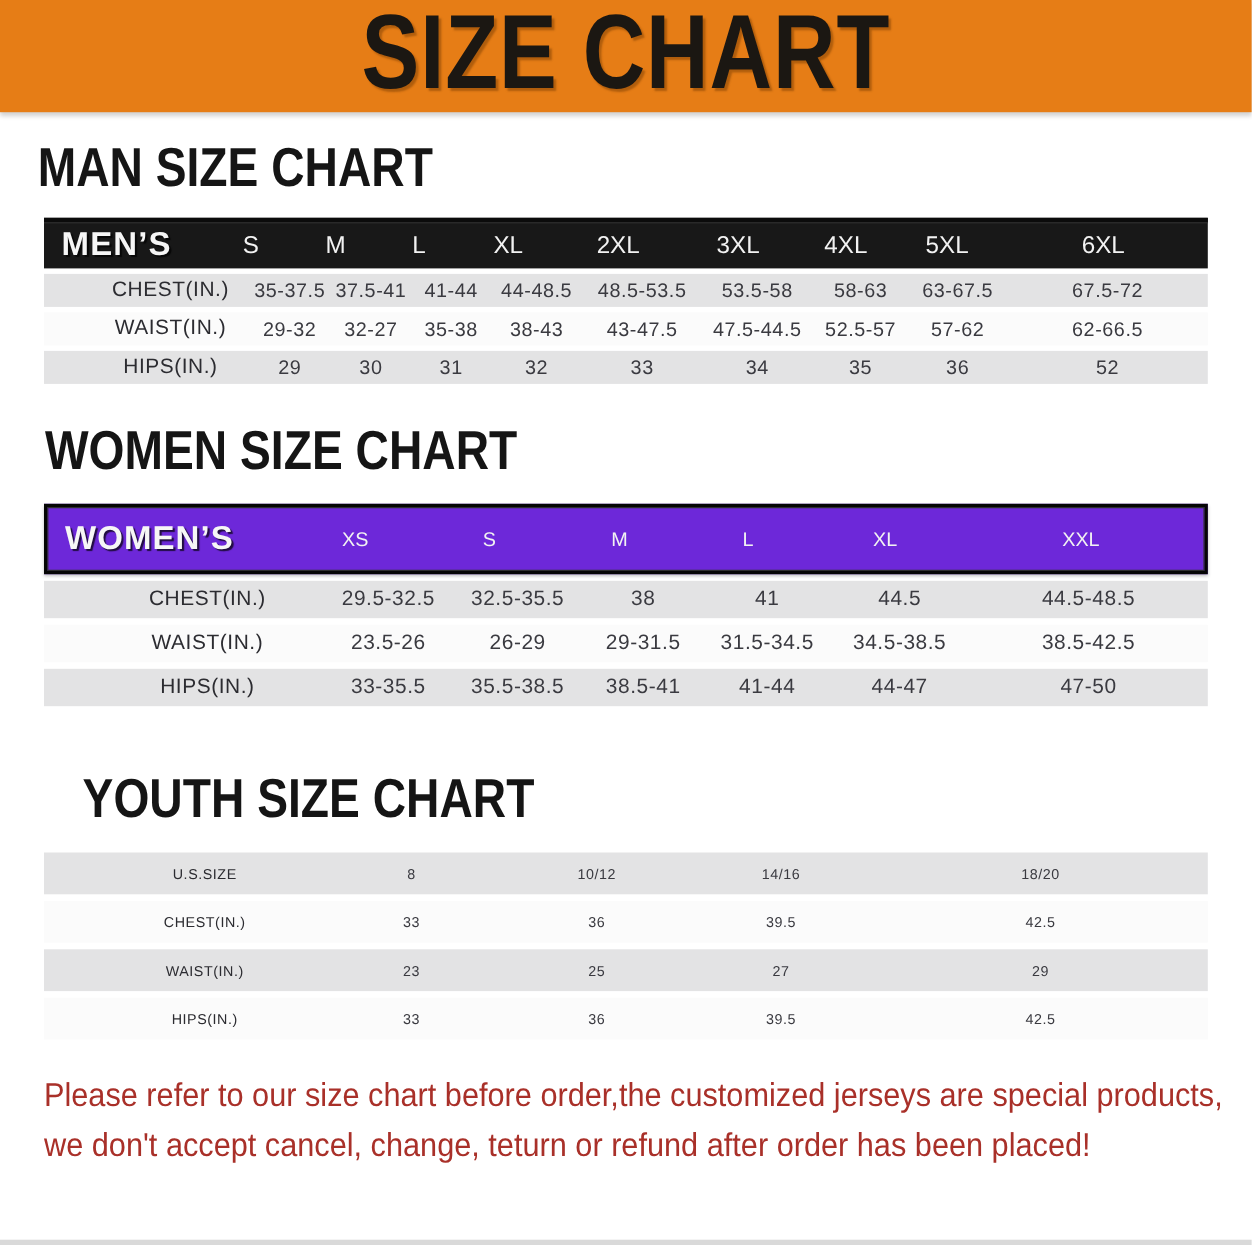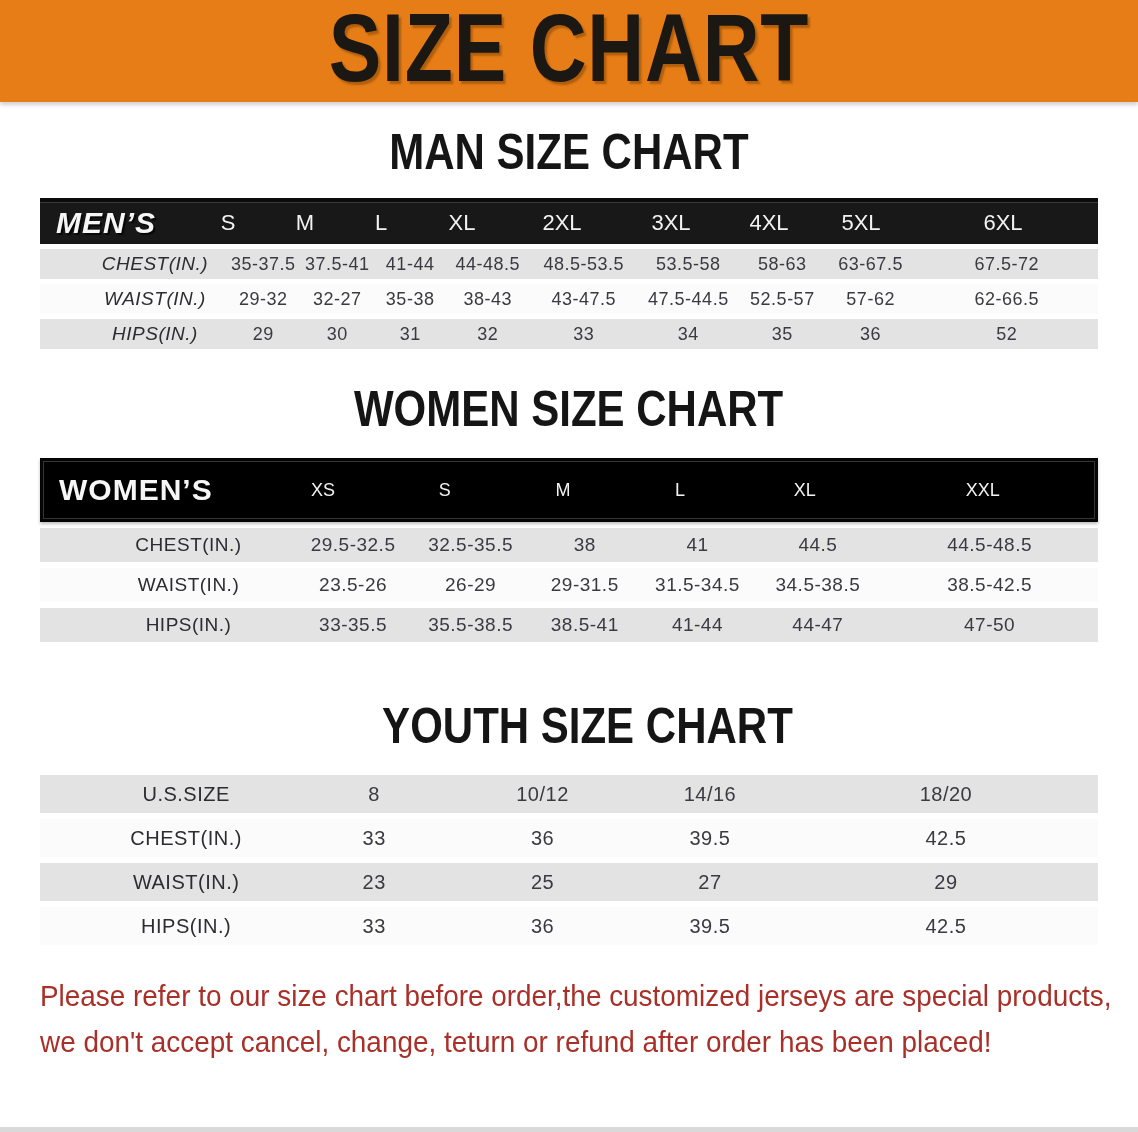--- a/index.html
+++ b/index.html
@@ -15,21 +15,21 @@
     display:flex; align-items:flex-start; justify-content:center;
     box-shadow:0 3px 4px rgba(0,0,0,0.18);
   }
   .banner-title {
     font-size:96px; font-weight:700; color:#1b1712; line-height:1;
     display:inline-block; transform:scaleX(0.82); transform-origin:center;
     letter-spacing:1px; white-space:nowrap;
     text-shadow:3px 3px 2px rgba(110,55,0,0.45);
   }
   
-  .section-heading { text-align:center; }
+  .section-heading { }
   .section-heading span {
     display:inline-block; font-size:50px; font-weight:700; color:#151515;
     line-height:48px; transform:scaleX(0.84); transform-origin:center;
     white-space:nowrap; letter-spacing:0;
   }
   .h-man   { margin-top:26px; }
   .h-women { margin-top:36px; }
   .h-youth { margin-top:60px;margin-left:36px; }
   
   .sizetable { width:1058px; margin-left:40px; }
@@ -37,21 +37,21 @@
   .t-women { margin-top:25px; }
   .t-youth { margin-top:25px; }
   .thead {
     display:flex; align-items:center; background:#181818; color:#ffffff;
   }
   .thead-man {
     height:46px; border-top:4px solid #0b0b0b;
     box-shadow:inset 0 1px 0 #3a3a3a;
   }
   .thead-big {
-    height:64px; border:3px solid #050505; background:#000000;
+    height:64px; border:3px solid #050505; background:#6d28d9;
     box-shadow:inset 0 0 0 1px #343434, 0 2px 3px rgba(0,0,0,0.25);
   }
   .corner {
     font-weight:700; font-size:30px; letter-spacing:1px; color:#f6f6f6;
     padding-left:16px; white-space:nowrap;
     text-shadow:2px 2px 1px rgba(0,0,0,0.7);
   }
   .hcell {
     display:flex; align-items:center; justify-content:center;
     font-size:22px; color:#f2f2f2; white-space:nowrap;
@@ -65,23 +65,23 @@
   .row-white { background:#fbfbfb; }
   .rlabel {
     display:flex; align-items:center; justify-content:center;
     font-size:19px; color:#2c2c31; white-space:nowrap; letter-spacing:0.5px;
   }
   .cell {
     display:flex; align-items:center; justify-content:center;
     font-size:18px; color:#3a3a40; white-space:nowrap; letter-spacing:0.5px;
   }
   .t-women .rlabel, .t-women .cell { font-size:19px; }
-  .t-youth .rlabel, .t-youth .cell { font-size:20px; }
-  
-  .mc0{width:150px;font-style:italic;} .mc1{width:76px;} .mc2{width:78px;} .mc3{width:74px;}
+  .t-youth .rlabel, .t-youth .cell { font-size:13px; }
+  
+  .mc0{width:150px;} .mc1{width:76px;} .mc2{width:78px;} .mc3{width:74px;}
   .mc4{width:88px;} .mc5{width:112px;} .mc6{width:106px;} .mc7{width:90px;}
   .mc8{width:94px;} .mc9{width:190px;}
   
   .wc0{width:220px;} .wc1{width:123px;} .wc2{width:122px;} .wc3{width:116px;}
   .wc4{width:119px;} .wc5{width:132px;} .wc6{width:226px;}
   
   .yc0{width:215px;} .yc1{width:177px;} .yc2{width:174px;} .yc3{width:175px;}
   .yc4{width:317px;}
   
   .disclaimer { margin:28px 0 0 40px; color:#a93029; }

